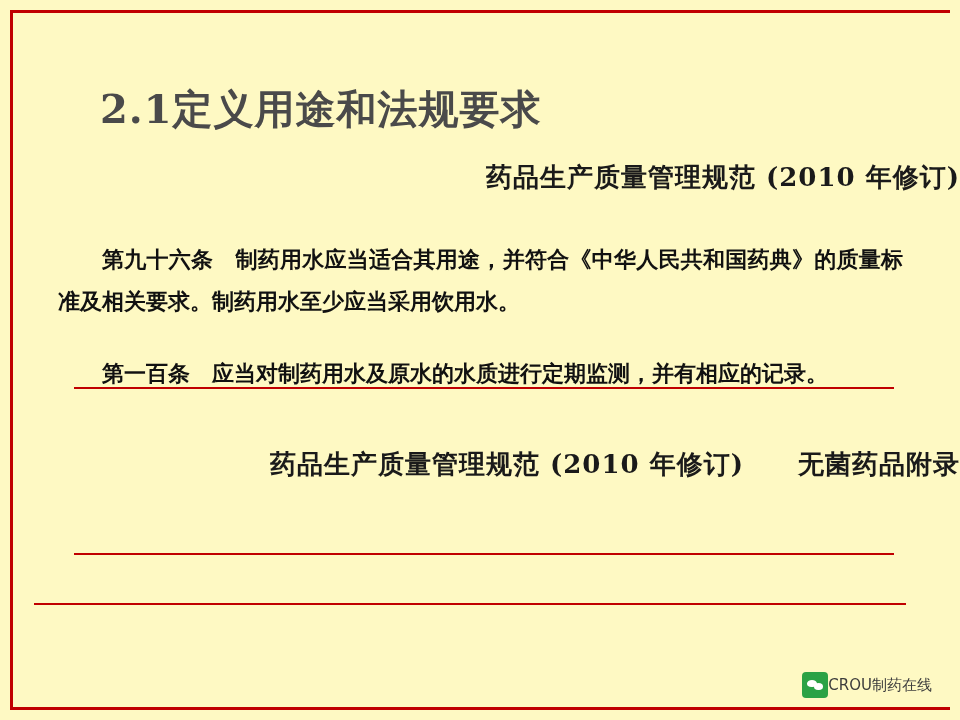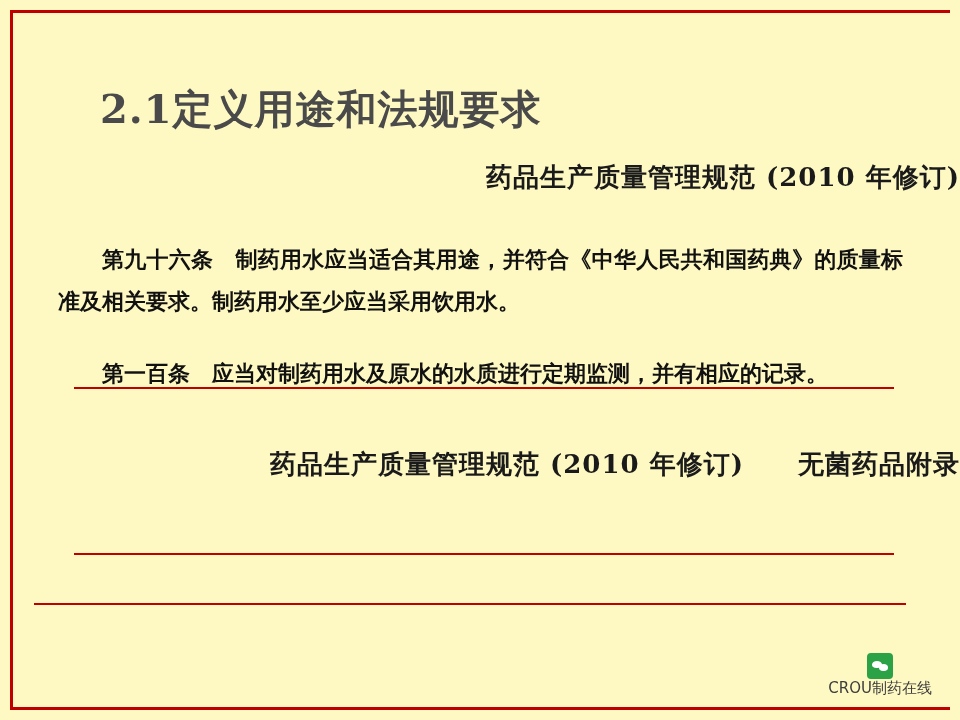--- a/index.html
+++ b/index.html
@@ -93,21 +93,20 @@
   .rule-1 { left: 74px; top: 387px; width: 820px; }
   .rule-2 { left: 74px; top: 553px; width: 820px; }
   .rule-3 { left: 34px; top: 603px; width: 872px; }
 
   .watermark {
     position: absolute;
     right: 28px;
     bottom: 22px;
     display: flex;
     align-items: center;
-    flex-direction: column;
   }
   .wm-logo {
     width: 26px;
     height: 26px;
     border-radius: 4px;
     background: #2ba245;
     position: relative;
   }
   .wm-logo:before {
     content: "";

